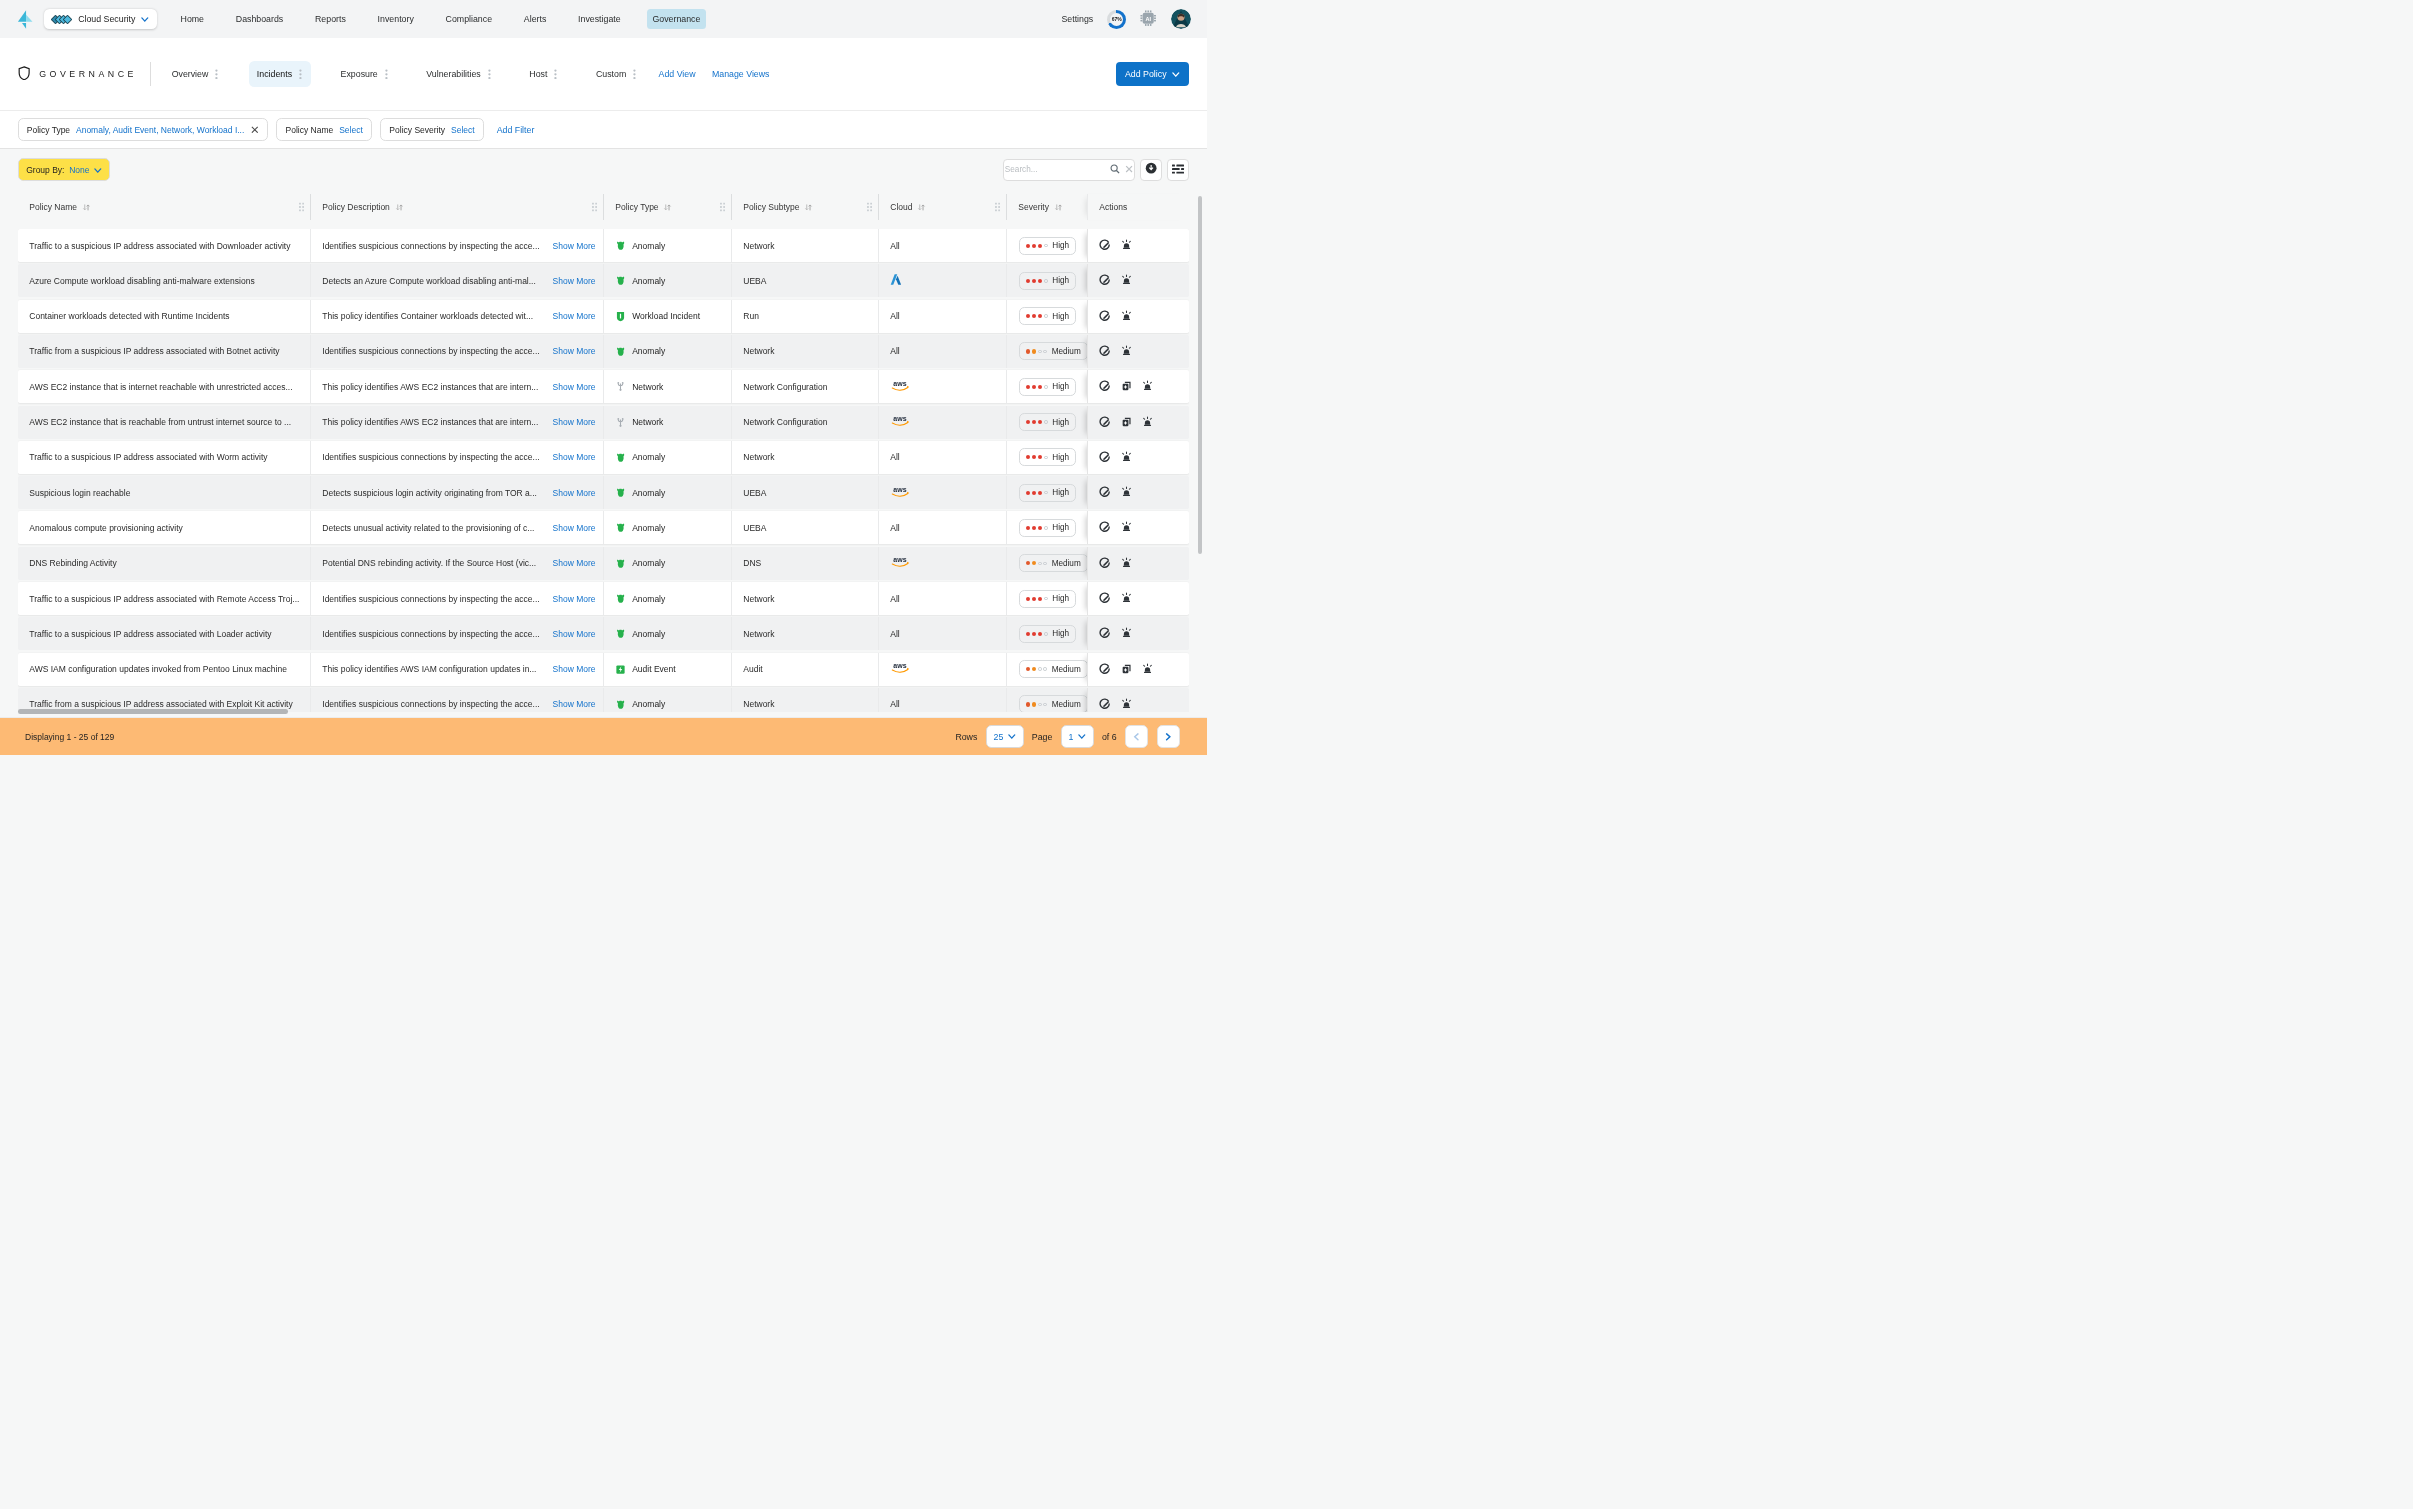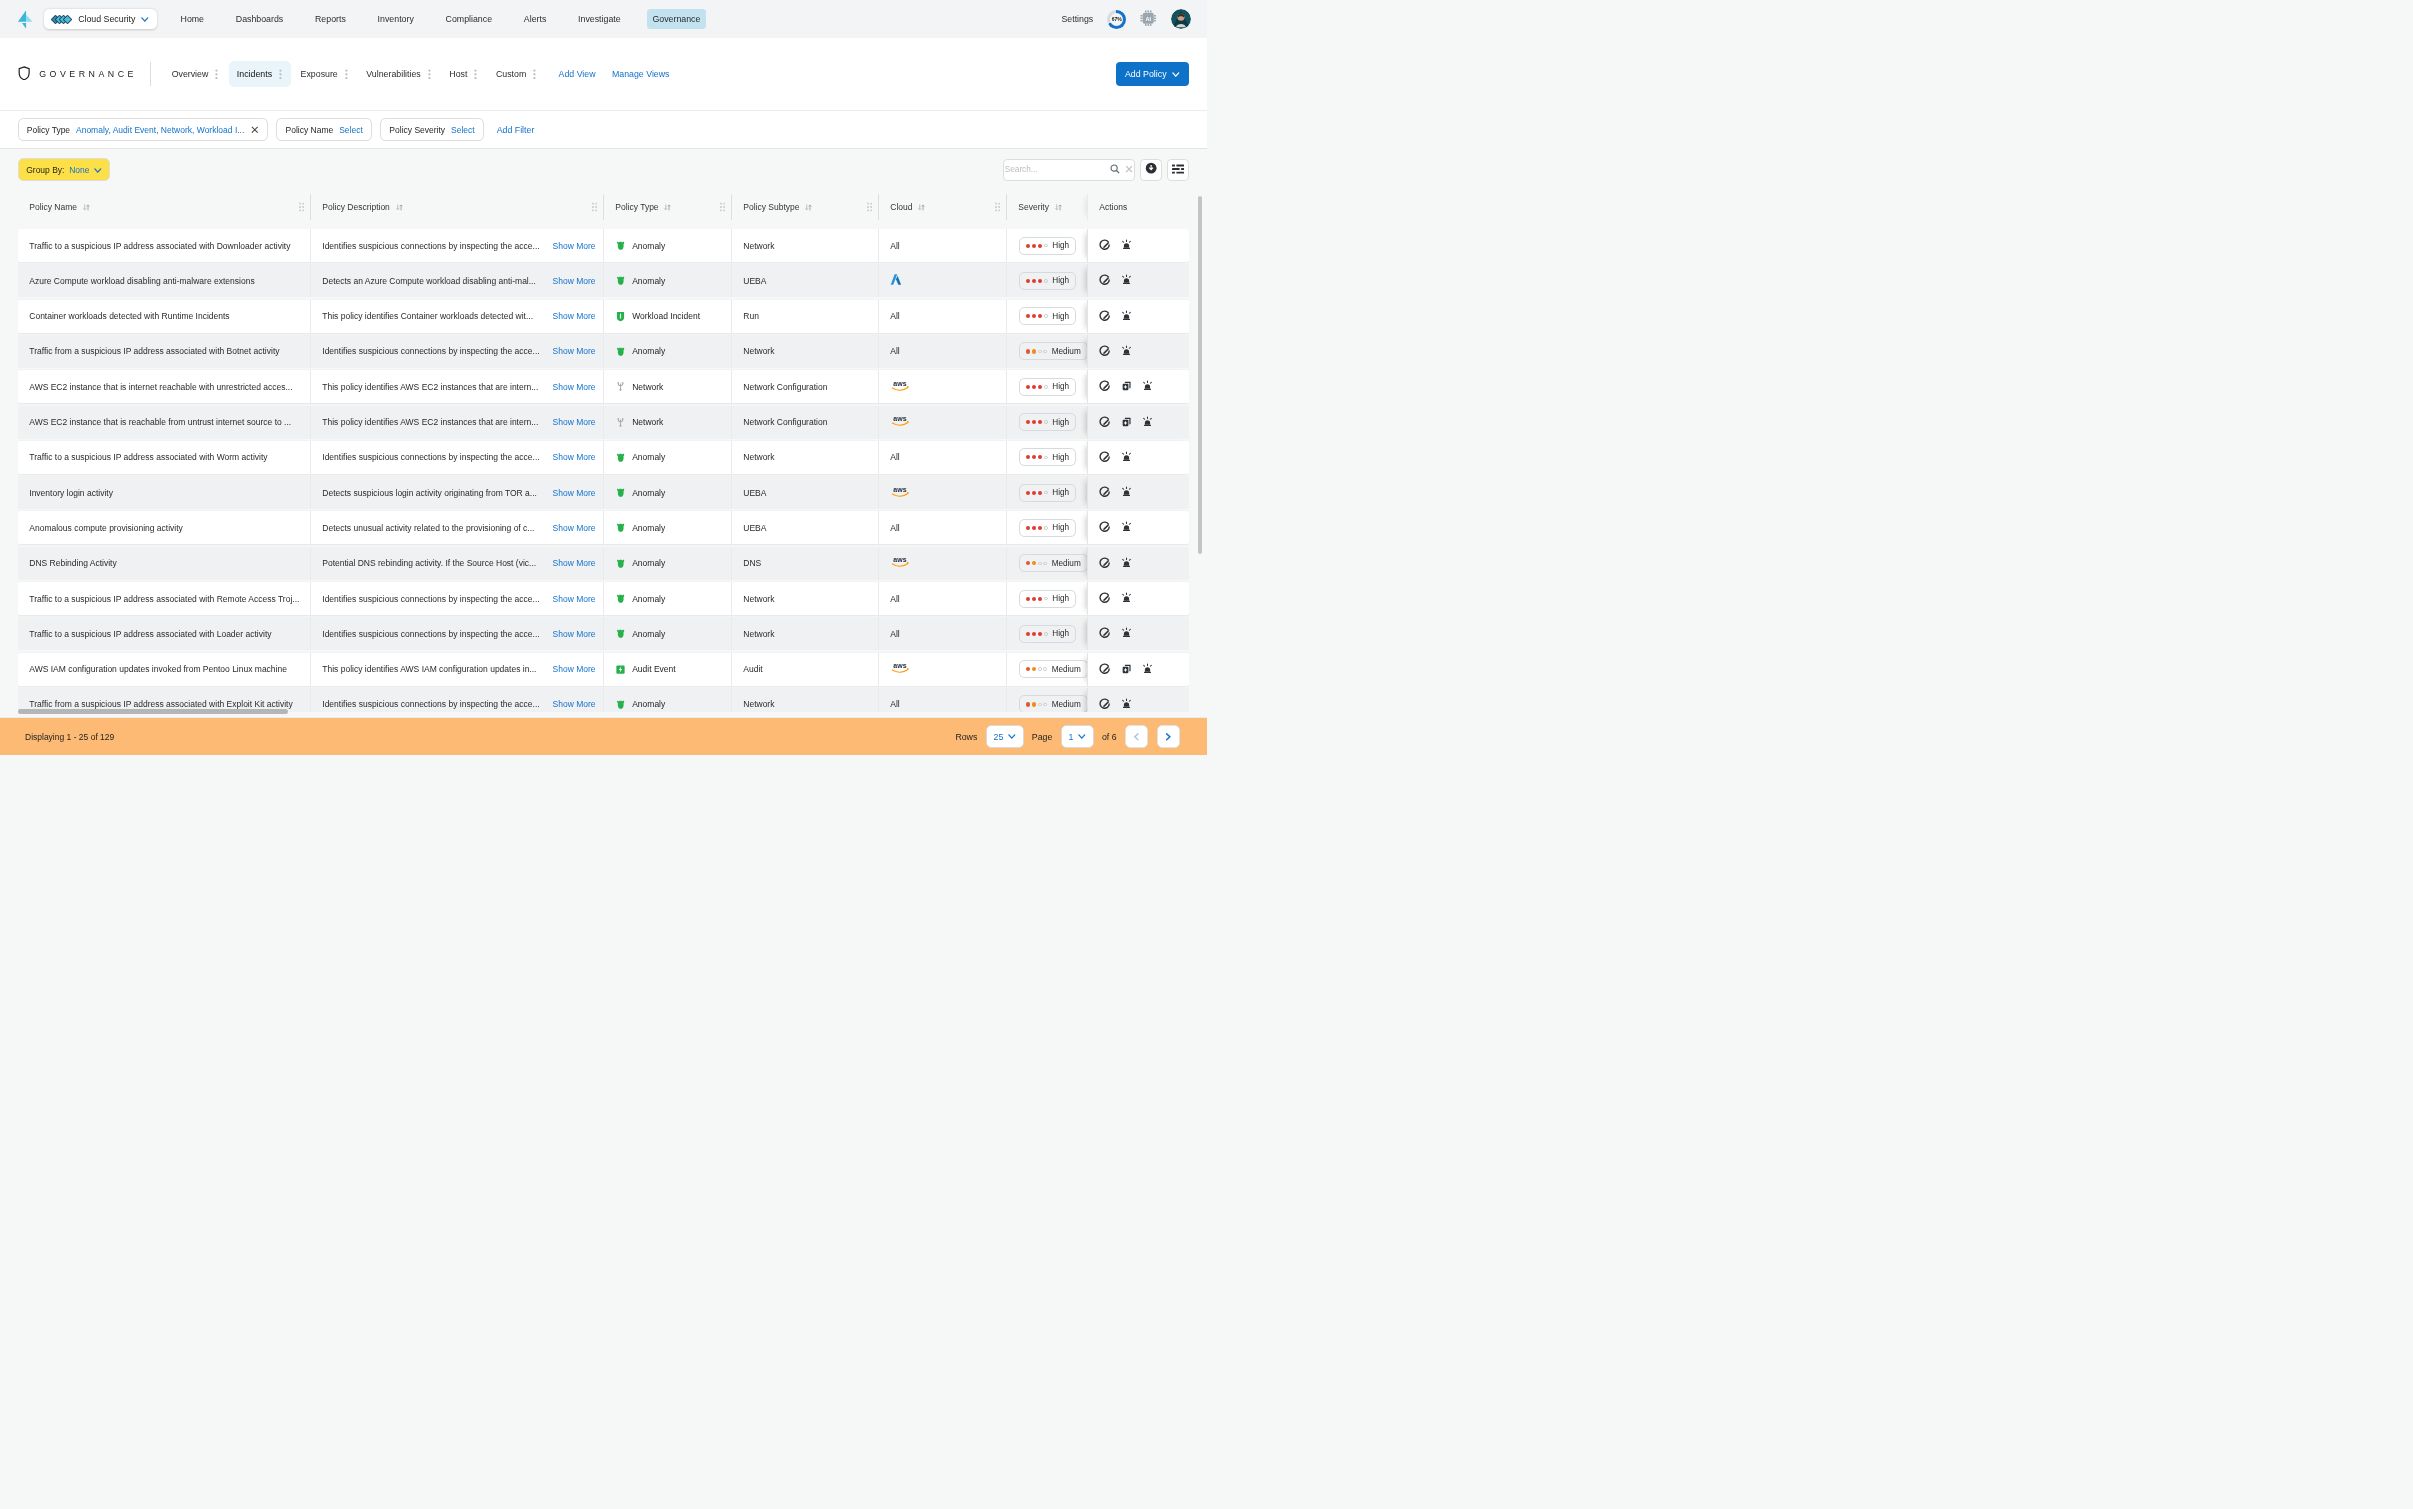--- a/index.html
+++ b/index.html
@@ -22,21 +22,21 @@
   .settings { font-size:8.8px; color:#2b2d2e; cursor:pointer; }
   .ring { width:19px; height:19px; border-radius:50%; background:conic-gradient(var(--accent) calc(var(--pct)*1%), #d9dcde 0); display:flex; align-items:center; justify-content:center; cursor:pointer; }
   .ring-inner { width:13px; height:13px; border-radius:50%; background:#f3f4f5; display:flex; align-items:center; justify-content:center; font-size:5px; font-weight:bold; color:#1b1b1b; }
   .avatar { width:20px; height:20px; border-radius:50%; overflow:hidden; cursor:pointer; }
 
   
   .govbar { height:72px; background:#fff; display:flex; align-items:center; padding:0 17.6px; flex:0 0 auto; }
   .gov-title { display:flex; align-items:center; gap:9.4px; }
   .gov-name { font-size:8.8px; letter-spacing:3.5px; color:#1b1b1b; }
   .gov-divider { width:0.6px; height:23.5px; background:#ddd; margin:0 13px; }
-  .tabs { display:flex; gap:1px; }
+  .tabs { display:flex; gap:21px; }
   .tab { display:flex; align-items:center; gap:5.9px; padding:7px 8.2px; border-radius:5.3px; cursor:pointer; }
   .tab-label { font-size:8.8px; color:#2b2d2e; white-space:nowrap; }
   .tab.active { background:var(--tab-active-bg); }
   .tab.active .tab-label { color:#111; }
   .kebab { display:flex; align-items:center; cursor:pointer; padding:1.2px; }
   .gov-links { display:flex; align-items:center; gap:16.4px; margin-left:13px; }
   .gov-link { color:var(--accent); font-size:8.8px; cursor:pointer; white-space:nowrap; }
   .addpolicy { margin-left:auto; background:var(--primary-button); color:#fff; font-size:8.8px; border:none; border-radius:4.1px; padding:7px 9.4px; display:flex; align-items:center; gap:5.9px; cursor:pointer; }
 
   
@@ -834,21 +834,21 @@
                 <span><svg width="11" height="11" viewBox="0 0 20 20">
                     <path d="M5.2 15.8v-3.2a4.8 4.8 0 0 1 9.6 0v3.2z" fill="#2e3338"></path>
                     <rect x="3.6" y="15.8" width="12.8" height="2.5" rx="1.2" fill="#2e3338"></rect>
                     <path d="M10 4.5V1.8 M4.8 5.9 3.1 4.2 M15.2 5.9l1.7-1.7" stroke="#2e3338" stroke-width="1.9" stroke-linecap="round"></path>
                   </svg></span>
               </button>
             </div>
           </div>
           <div class="trow grid">
             <div class="cell sep">
-              <span class="desc-text">Inventory login activity</span>
+              <span class="desc-text">Suspicious login reachable</span>
             </div>
             <div class="cell sep c-desc">
               <span class="desc-text">Detects suspicious login activity originating from TOR a...</span>
               <a class="showmore">Show More</a>
             </div>
             <div class="cell sep c-type">
               <span class="type-icon">
                 <svg width="11" height="11" viewBox="0 0 20 20">
                   <path fill="#26b14c" d="M3.8 2.8c2.1 1.7 3.3 1.7 4.5.4h3.4c1.2 1.3 2.4 1.3 4.5-.4 1 2.3.6 4-.8 5.2.9 4.1-.3 7.8-3.1 9.7H8.5c-2.8-1.9-4-5.6-3.1-9.7C4 6.8 3.6 5.1 3.8 2.8z"></path>
                 </svg>

